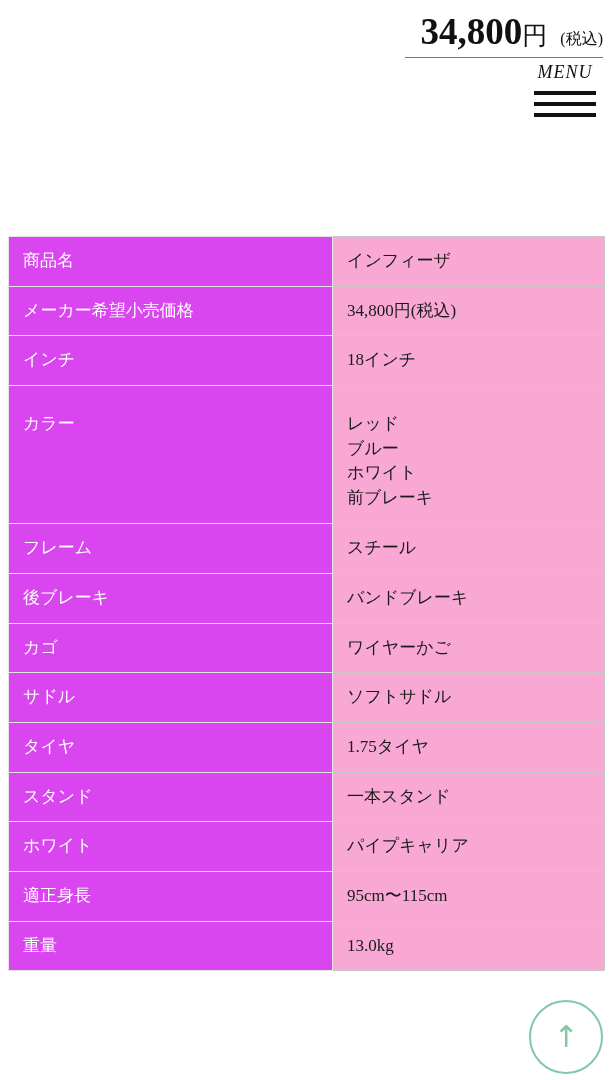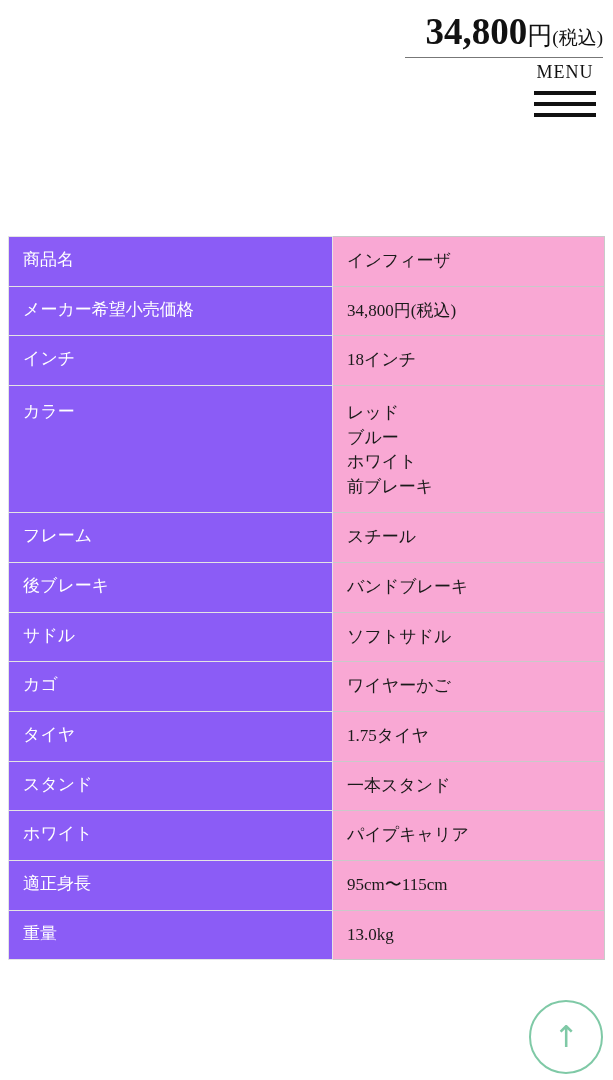--- a/index.html
+++ b/index.html
@@ -38,42 +38,44 @@
     color: #111;
   }
   .price-yen {
     font-family: "Liberation Serif", serif;
     font-size: 25px;
     font-weight: normal;
     color: #111;
   }
   .price-tax {
     font-family: "Liberation Serif", serif;
-    font-size: 19px;
-    color: #111;
+    font-size: 16px;
+    color: #111;
+    margin-left: 13px;
   }
   .price-rule {
     margin: 4px 10px 0 auto;
     width: 198px;
     border-bottom: 1px solid #777;
   }
 
   .menu-block {
     position: absolute;
     top: 62px;
     right: 14px;
     width: 68px;
     text-align: center;
   }
   .menu-label {
     font-family: "Liberation Serif", serif;
     font-size: 18px;
     letter-spacing: 1px;
     color: #111;
     line-height: 1.2;
+    font-style: italic;
   }
   .burger {
     margin-top: 7px;
     width: 62px;
     margin-left: auto;
     margin-right: auto;
   }
   .burger span {
     display: block;
     height: 4px;
@@ -94,31 +96,30 @@
   .spec-table td {
     border: 1px solid #d9d9d9;
     vertical-align: top;
     padding: 12px 12px 12px 14px;
     font-family: "Liberation Serif", serif;
     font-size: 17px;
     line-height: 1.45;
   }
   .spec-table td.k {
     width: 297px;
-    background: #8b5cf6;
+    background: #d946ef;
     color: #ffffff;
     border-color: #e4e4e4;
-    font-family: Liberation Mono, monospace;
   }
   .spec-table td.v {
     background: #f9a8d4;
     color: #1a1a1a;
     border-color: #c9c9c9;
   }
-  .spec-table tr.tall td { padding-top: 15px; padding-bottom: 13px; }
+  .spec-table tr.tall td { padding-top: 26px; padding-bottom: 13px; }
   .v-line { display: block; }
 
   
   .to-top {
     position: absolute;
     right: 10px;
     bottom: 6px;
     width: 74px;
     height: 74px;
     border-radius: 50%;
@@ -190,29 +191,29 @@
           <span class="v-line">スチール</span>
         </td>
       </tr>
       <tr>
         <td class="k">後ブレーキ</td>
         <td class="v">
           <span class="v-line">バンドブレーキ</span>
         </td>
       </tr>
       <tr>
+        <td class="k">カゴ</td>
+        <td class="v">
+          <span class="v-line">ワイヤーかご</span>
+        </td>
+      </tr>
+      <tr>
         <td class="k">サドル</td>
         <td class="v">
           <span class="v-line">ソフトサドル</span>
-        </td>
-      </tr>
-      <tr>
-        <td class="k">カゴ</td>
-        <td class="v">
-          <span class="v-line">ワイヤーかご</span>
         </td>
       </tr>
       <tr>
         <td class="k">タイヤ</td>
         <td class="v">
           <span class="v-line">1.75タイヤ</span>
         </td>
       </tr>
       <tr>
         <td class="k">スタンド</td>

